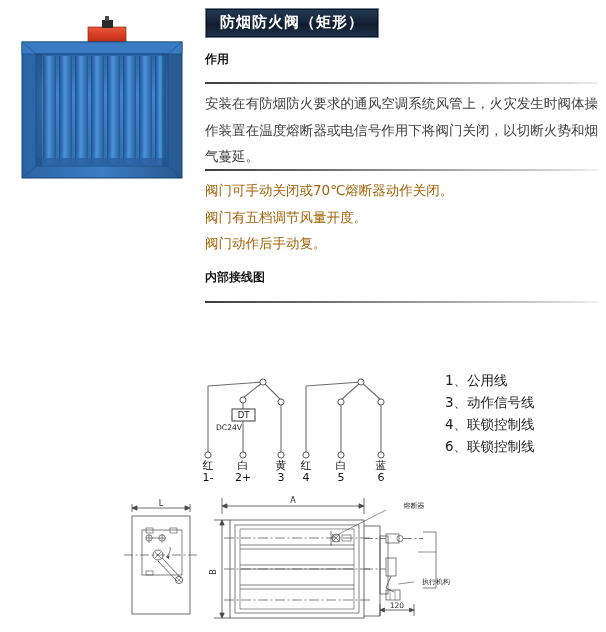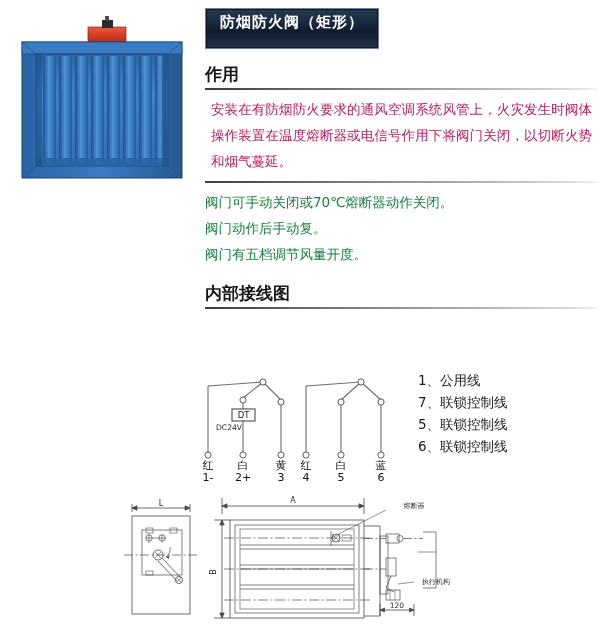--- a/index.html
+++ b/index.html
@@ -29,54 +29,54 @@
   
   #content {
     position: absolute;
     left: 205px;
     top: 8px;
     width: 393px;
   }
 
   .title-badge {
     display: inline-block;
-    padding: 4px 14px 16px 14px;
+    padding: 4px 14px 5px 14px;
     font-size: 15px;
     font-weight: 700;
     color: #ffffff;
     letter-spacing: 1px;
     background: linear-gradient(to bottom, #253a55 0%, #16243a 45%, #101c2e 55%, #20334b 100%);
     border: 1px solid #6f8299;
     box-shadow: inset 0 0 0 1px #0d1723;
     line-height: 1.25;
   }
 
   .sect-head {
-    font-size: 17px;
+    font-size: 12px;
     font-weight: 700;
     color: #161616;
-    margin: 14px 0 0 0;
+    margin: 14px 0 12px 0;
     line-height: 1.3;
     padding-bottom: 3px;
   }
   .rule {
     height: 2px;
     width: 100%;
     background: linear-gradient(to right, #3d3d3d 0%, #9a9a9a 55%, #d8d8d8 92%, #f2f2f2 100%);
     margin-bottom: 6px;
   }
 
   .body-text {
     font-size: 13.5px;
     line-height: 1.95;
-    color: #be185d;
-    margin: 6px;
+    color: #404040;
+    margin: 0;
     text-align: justify;
   }
-  .body-line { margin: 0; font-size: 13.5px; line-height: 1.95; color:#15803d; }
+  .body-line { margin: 0; font-size: 13.5px; line-height: 1.95; color:#a16207; }
 
   
   #wiring-block {
     position: absolute;
     left: 0;
     top: 370px;
     width: 606px;
     height: 115px;
   }
   #wiring-svg { position:absolute; left:196px; top:0; }
@@ -84,20 +84,21 @@
     position: absolute;
     left: 418px;
     top: 0px;
     width: 185px;
   }
   .legend-item {
     font-size: 13.5px;
     line-height: 1.62;
     color: #1c1c1c;
     white-space: nowrap;
+    margin-left: 27px;
   }
 
   
   #tech-drawings {
     position: absolute;
     left: 0;
     top: 492px;
     width: 606px;
     height: 140px;
   }
@@ -171,22 +172,22 @@
   <div class="title-badge">防烟防火阀（矩形）</div>
 
   
   <div class="sect-head">作用</div>
   <div class="rule"></div>
   <p class="body-text">安装在有防烟防火要求的通风空调系统风管上，火灾发生时阀体操作装置在温度熔断器或电信号作用下将阀门关闭，以切断火势和烟气蔓延。</p>
 
   
   <div class="rule"></div>
   <p class="body-line">阀门可手动关闭或70℃熔断器动作关闭。</p>
+  <p class="body-line">阀门有五档调节风量开度。</p>
   <p class="body-line">阀门动作后手动复。</p>
-  <p class="body-line">阀门有五档调节风量开度。</p>
 
   
   <div class="sect-head">内部接线图</div>
   <div class="rule"></div>
 </div>
 
 <div id="wiring-block">
 
   <svg id="wiring-svg" width="210" height="112" viewBox="0 0 210 112">
     <g stroke="#6d6d6d" stroke-width="1.1" fill="none">
@@ -239,22 +240,22 @@
       <text x="110" y="111">4</text>
       <text x="145" y="99">白</text>
       <text x="145" y="111">5</text>
       <text x="185" y="99">蓝</text>
       <text x="185" y="111">6</text>
     </g>
   </svg>
 
   <div id="legend">
     <div class="legend-item">1、公用线</div>
-    <div class="legend-item">7、联锁控制线</div>
-    <div class="legend-item">5、联锁控制线</div>
+    <div class="legend-item">3、动作信号线</div>
+    <div class="legend-item">4、联锁控制线</div>
     <div class="legend-item">6、联锁控制线</div>
   </div>
 </div>
 
 <div id="tech-drawings">
   <svg id="tech-svg" width="370" height="140" viewBox="0 0 370 140">
 
     <g stroke="#4a4a4a" fill="none" stroke-width="0.8">
 
       <path d="M14 12 L14 20 M72 12 L72 20"></path>

